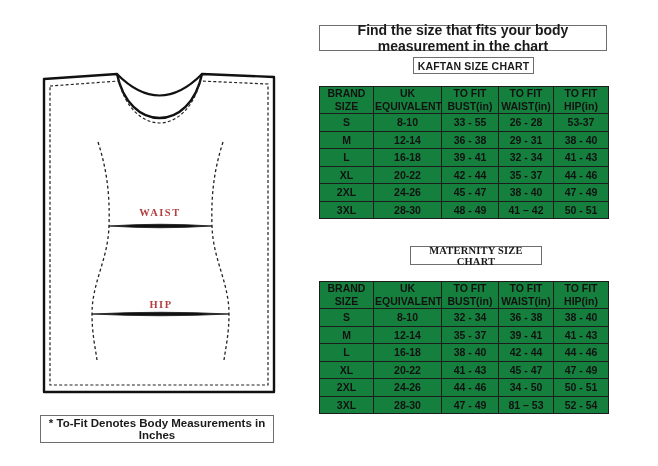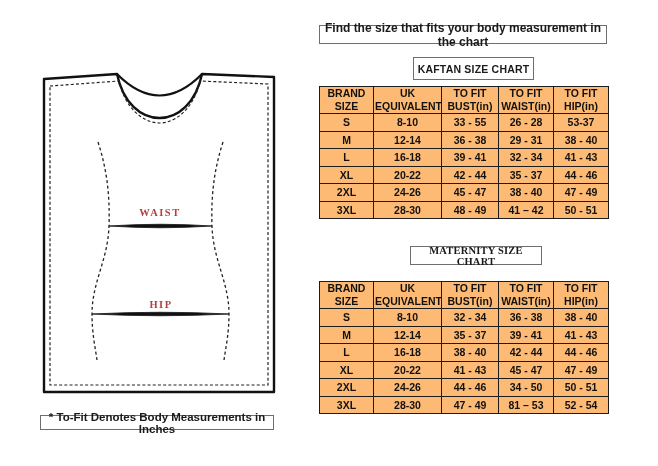--- a/index.html
+++ b/index.html
@@ -20,42 +20,42 @@
     text-align: center;
     box-sizing: border-box;
   }
   #size-chart-box {
     left: 96px; top: 28px; width: 141px; height: 28px;
     font-size: 14px; letter-spacing: 0.3px;
     box-shadow: 2px 2px 0 rgba(0,0,0,0.18);
   }
   #garment { position: absolute; left: 40px; top: 70px; }
   #footnote-box {
-    left: 40px; top: 415px; width: 234px; height: 15px;
+    left: 40px; top: 415px; width: 234px; height: 28px;
     font-size: 11.5px;
   }
   #instruction-box {
-    left: 319px; top: 25px; width: 288px; height: 19px;
-    font-size: 12px;
+    left: 319px; top: 25px; width: 288px; height: 26px;
+    font-size: 14px;
   }
   #kaftan-title-box {
-    left: 413px; top: 57px; width: 121px; height: 23px;
+    left: 413px; top: 57px; width: 121px; height: 17px;
     font-size: 10.5px; letter-spacing: 0.2px;
   }
   #maternity-title-box {
     left: 410px; top: 246px; width: 132px; height: 19px;
     font-size: 10.5px; letter-spacing: 0.2px; font-family: Liberation Serif, serif;
   }
 
   table.size-table {
     position: absolute;
     border-collapse: collapse;
     table-layout: fixed;
     width: 289px;
-    background: #fdba74;
+    background: #15803d;
     font-family: "Liberation Sans", sans-serif;
     font-size: 10.5px; font-weight: bold; color: #111; padding-left: 48px;
   }
   #kaftan-table   { left: 319px; top: 86px;  }
   #maternity-table{ left: 319px; top: 281px; }
   .size-table th, .size-table td {
     border: 1.6px solid #1c1c1c;
     text-align: center; vertical-align: middle;
     padding: 0 1px;
     box-sizing: border-box;

